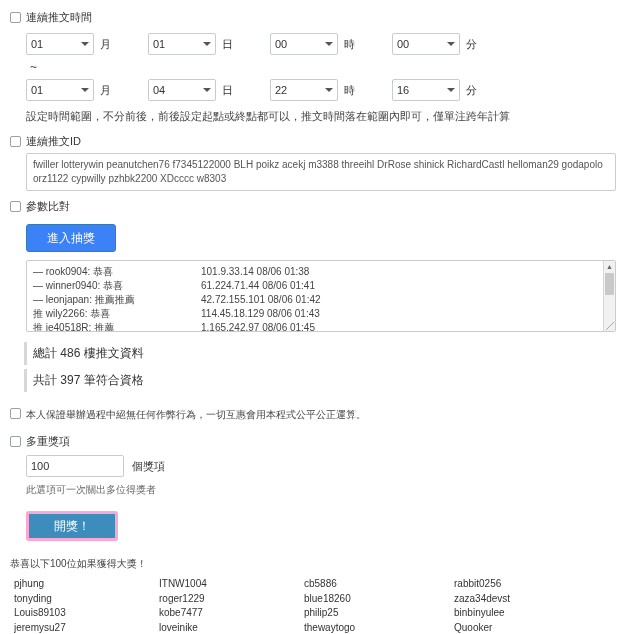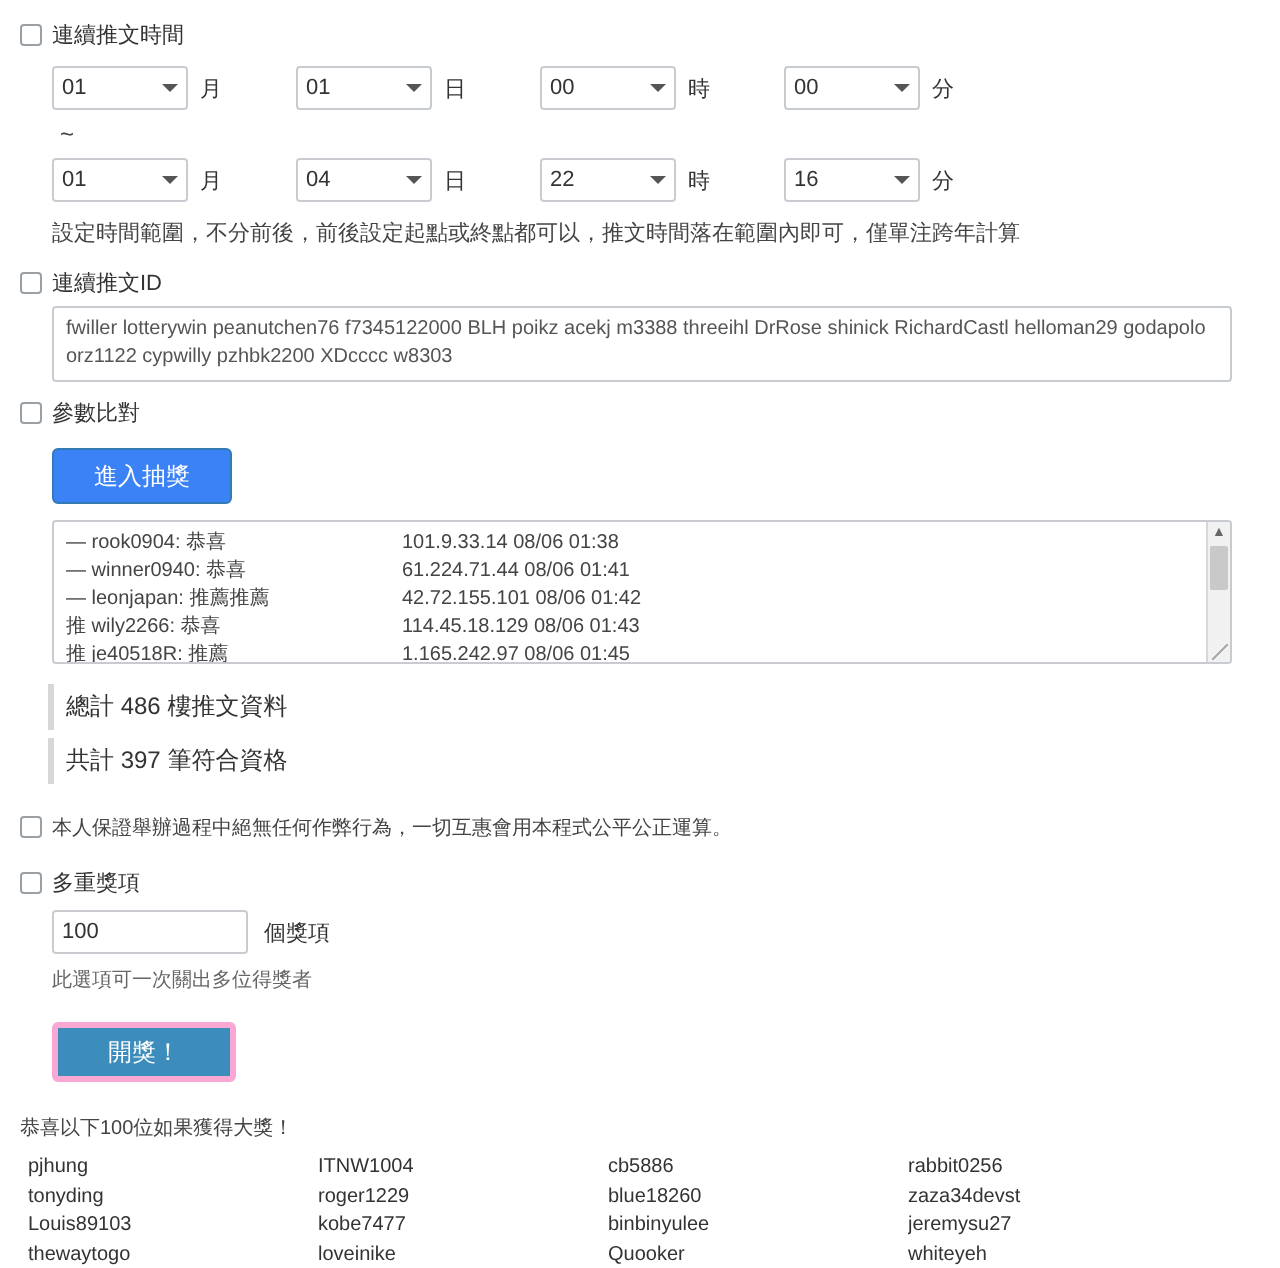--- a/index.html
+++ b/index.html
@@ -230,24 +230,25 @@
     <div class="winner">pjhung</div>
     <div class="winner">ITNW1004</div>
     <div class="winner">cb5886</div>
     <div class="winner">rabbit0256</div>
     <div class="winner">tonyding</div>
     <div class="winner">roger1229</div>
     <div class="winner">blue18260</div>
     <div class="winner">zaza34devst</div>
     <div class="winner">Louis89103</div>
     <div class="winner">kobe7477</div>
+    <div class="winner">philip25</div>
     <div class="winner">binbinyulee</div>
     <div class="winner">jeremysu27</div>
+    <div class="winner">loveinike</div>
     <div class="winner">thewaytogo</div>
-    <div class="winner">loveinike</div>
     <div class="winner">Quooker</div>
     <div class="winner">whiteyeh</div>
     <div class="winner">JackyPayton</div>
     <div class="winner">gfqaz741</div>
     <div class="winner">Barnes</div>
 
   </div>
 
 </div>
 

